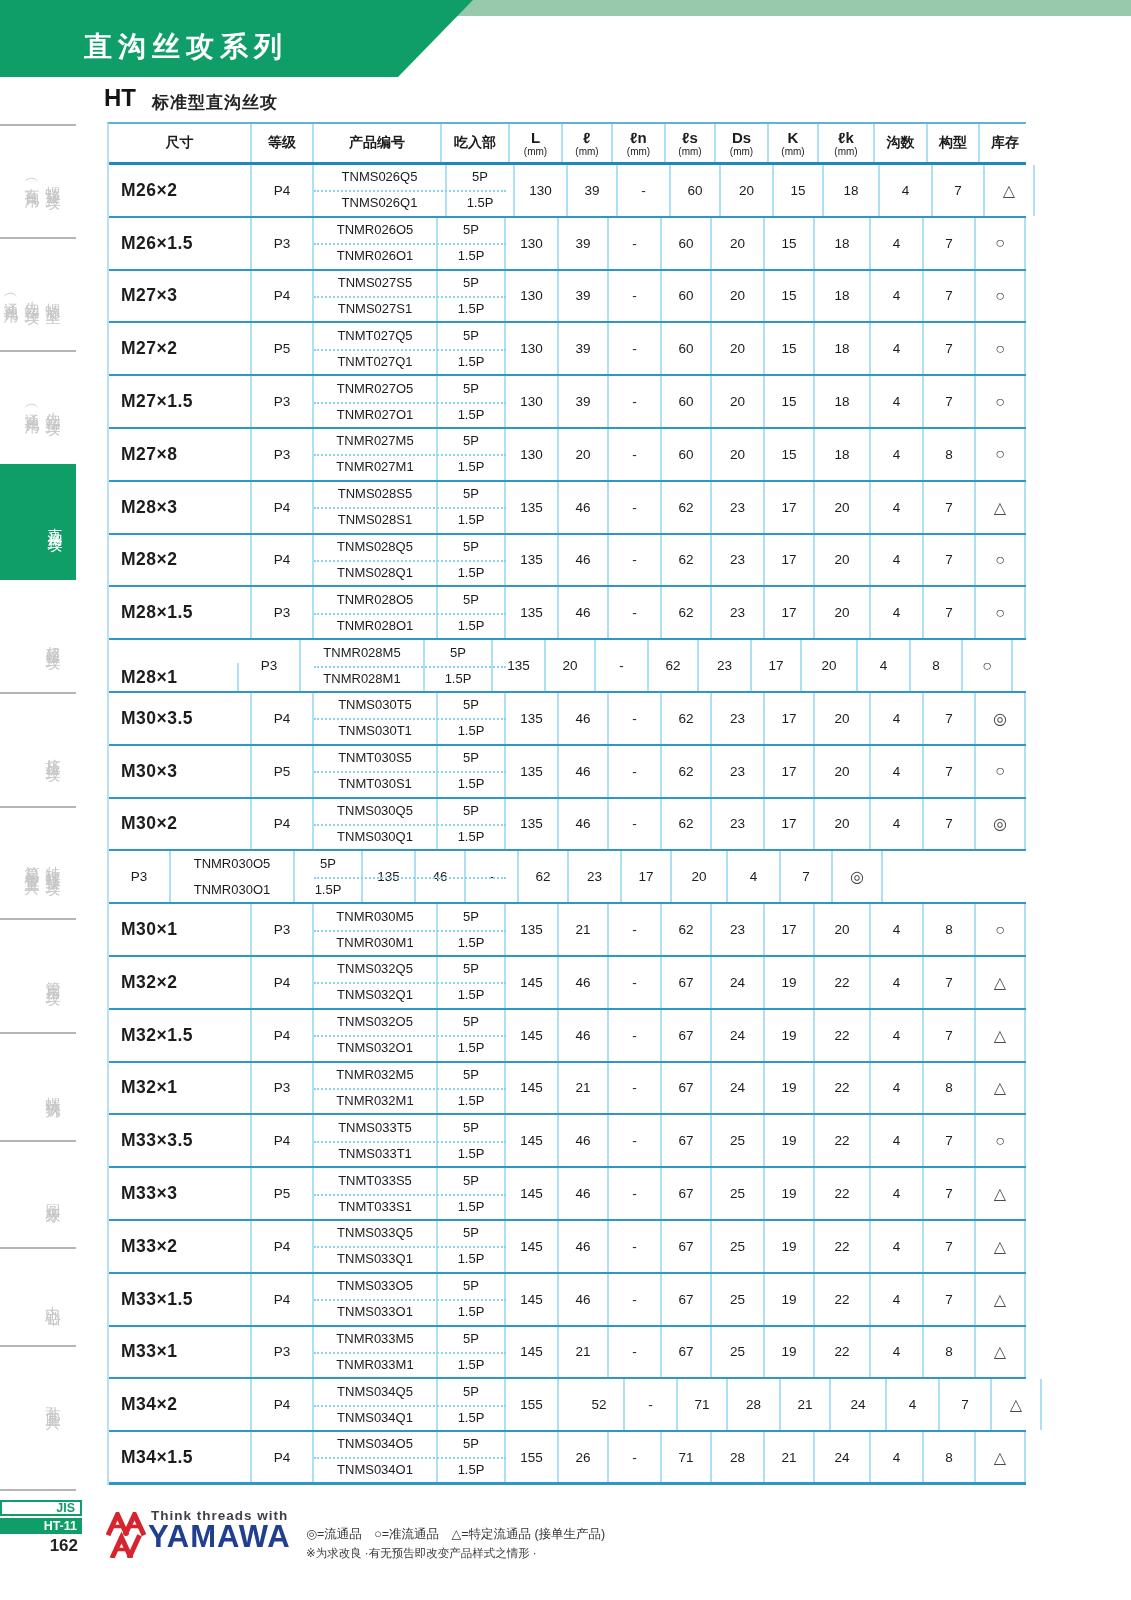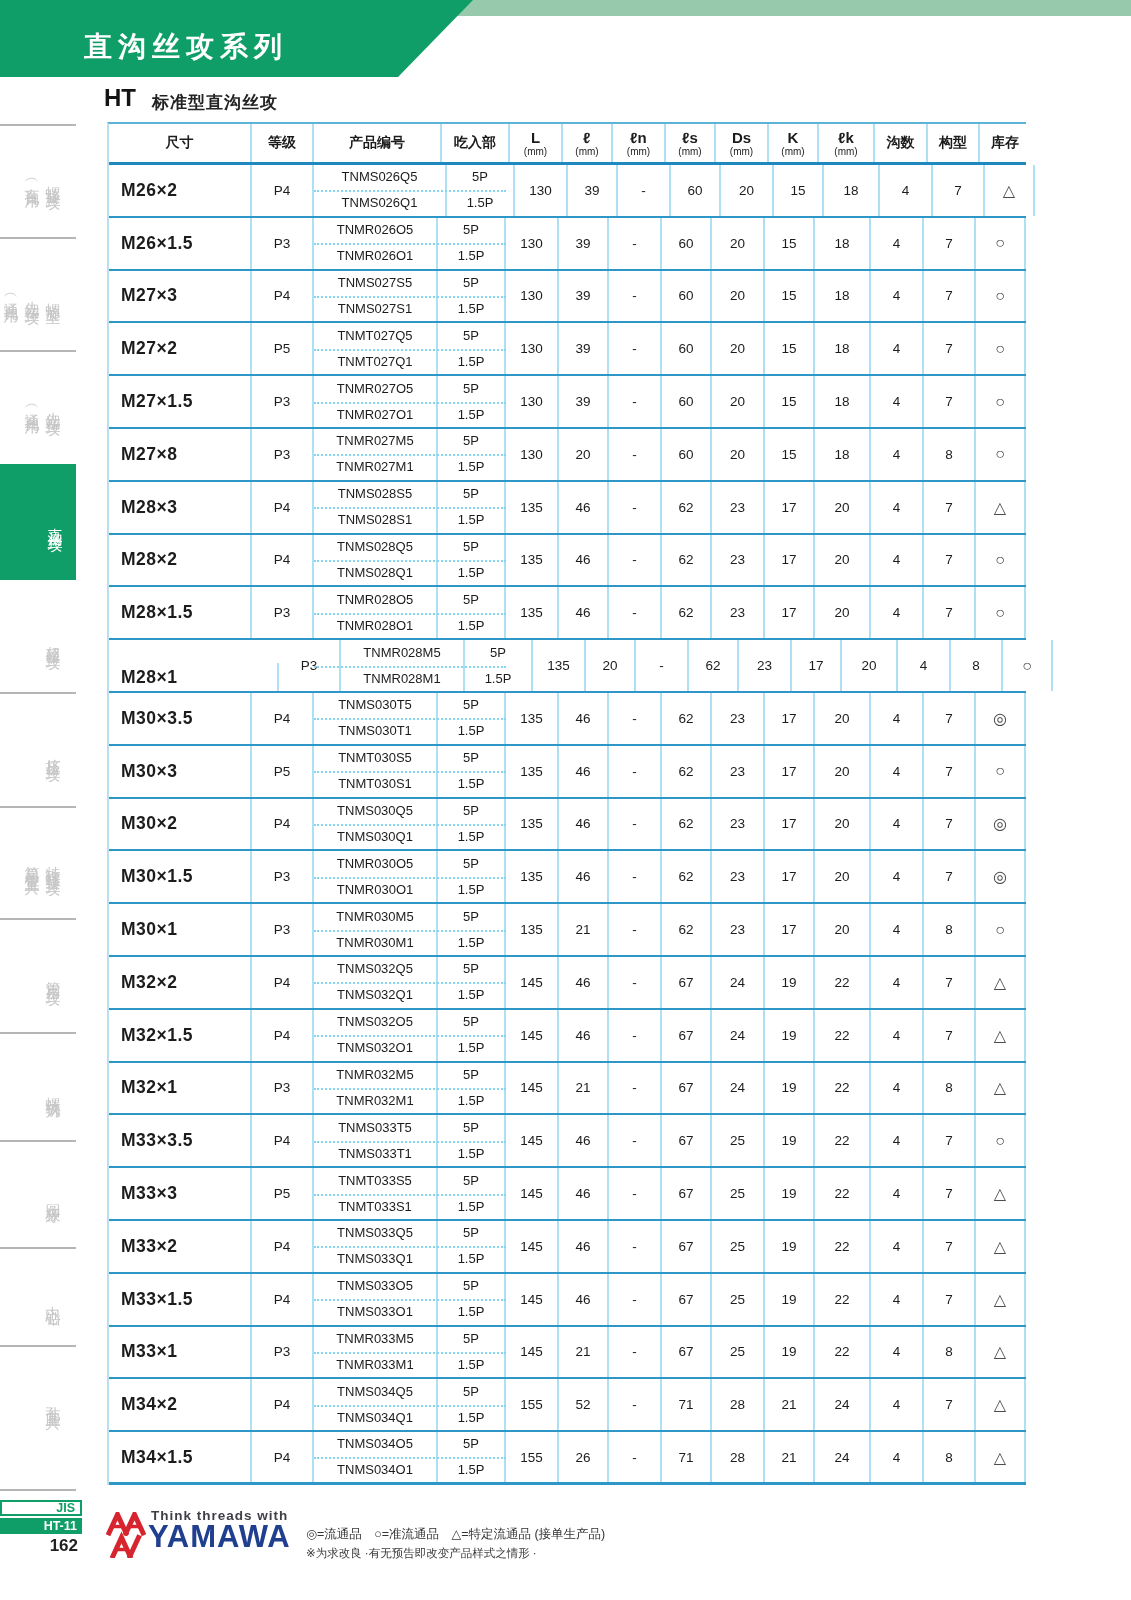--- a/index.html
+++ b/index.html
@@ -611,21 +611,21 @@
         </div>
         <div class="t-cell c-num" style="width: 52px;">
           <div class="v">7</div>
         </div>
         <div class="t-cell c-stock" style="width: 50px;">
           <div class="v">○</div>
         </div>
         <div class="dot-sep"></div>
       </div>
       <div class="t-row">
-        <div class="t-cell c-size" style="width: 170px; margin-top: 23px;">
+        <div class="t-cell c-size" style="width: 130px; margin-top: 23px;">
           <div class="v">M28×1</div>
         </div>
         <div class="t-cell c-grade" style="width: 62px;">
           <div class="v">P3</div>
         </div>
         <div class="t-cell c-codes" style="width: 124px;">
           <div class="v">TNMR028M5</div>
           <div class="v">TNMR028M1</div>
         </div>
         <div class="t-cell c-chamfer" style="width: 68px;">
@@ -799,23 +799,20 @@
         </div>
         <div class="t-cell c-num" style="width: 52px;">
           <div class="v">7</div>
         </div>
         <div class="t-cell c-stock" style="width: 50px;">
           <div class="v">◎</div>
         </div>
         <div class="dot-sep"></div>
       </div>
       <div class="t-row">
-        <div class="t-cell c-size" style="width: 143px;">
-          <div class="v">M30×1.5</div>
-        </div>
         <div class="t-cell c-grade" style="width: 62px;">
           <div class="v">P3</div>
         </div>
         <div class="t-cell c-codes" style="width: 124px;">
           <div class="v">TNMR030O5</div>
           <div class="v">TNMR030O1</div>
         </div>
         <div class="t-cell c-chamfer" style="width: 68px;">
           <div class="v">5P</div>
           <div class="v">1.5P</div>
@@ -1286,21 +1283,21 @@
           <div class="v">TNMS034Q5</div>
           <div class="v">TNMS034Q1</div>
         </div>
         <div class="t-cell c-chamfer" style="width: 68px;">
           <div class="v">5P</div>
           <div class="v">1.5P</div>
         </div>
         <div class="t-cell c-num" style="width: 53px;">
           <div class="v">155</div>
         </div>
-        <div class="t-cell c-num" style="width: 50px;">
+        <div class="t-cell c-num" style="width: 50px; margin-left: 16px;">
           <div class="v">52</div>
         </div>
         <div class="t-cell c-num" style="width: 53px;">
           <div class="v">-</div>
         </div>
         <div class="t-cell c-num" style="width: 50px;">
           <div class="v">71</div>
         </div>
         <div class="t-cell c-num" style="width: 53px;">
           <div class="v">28</div>

